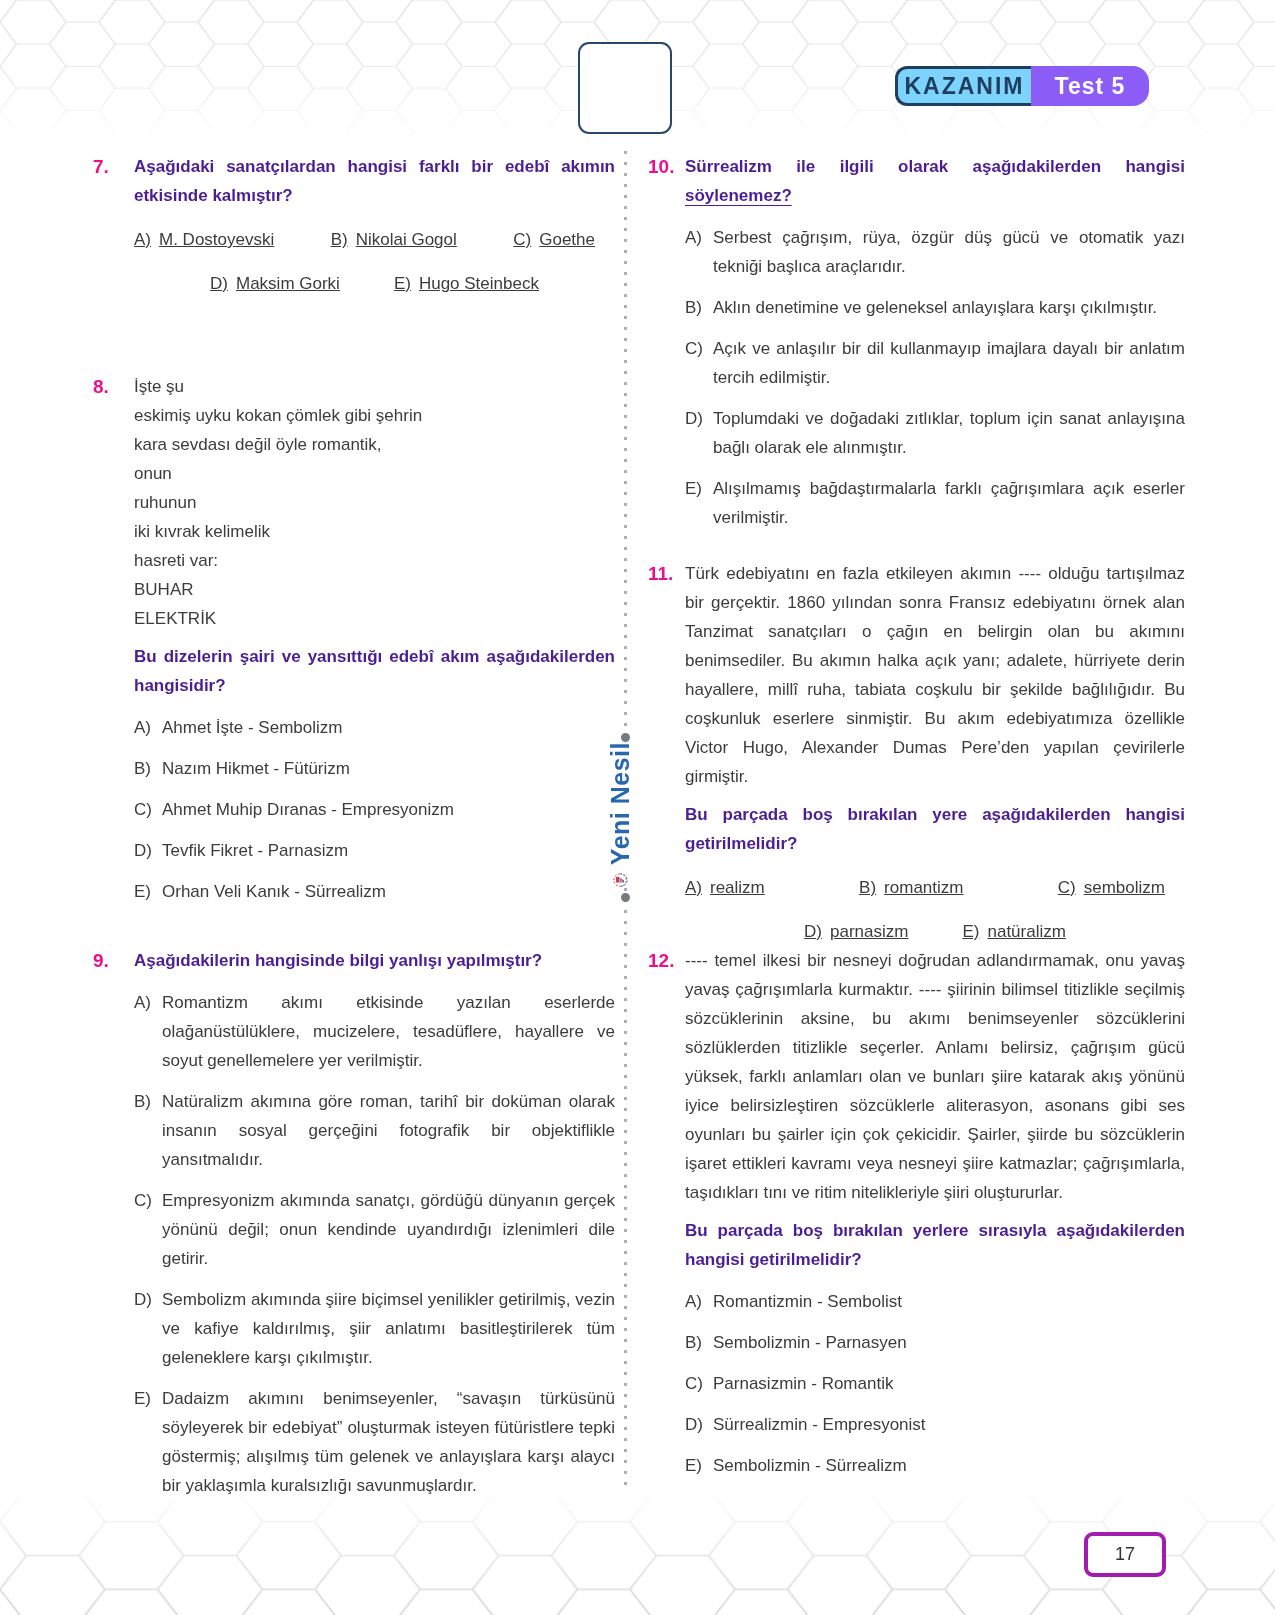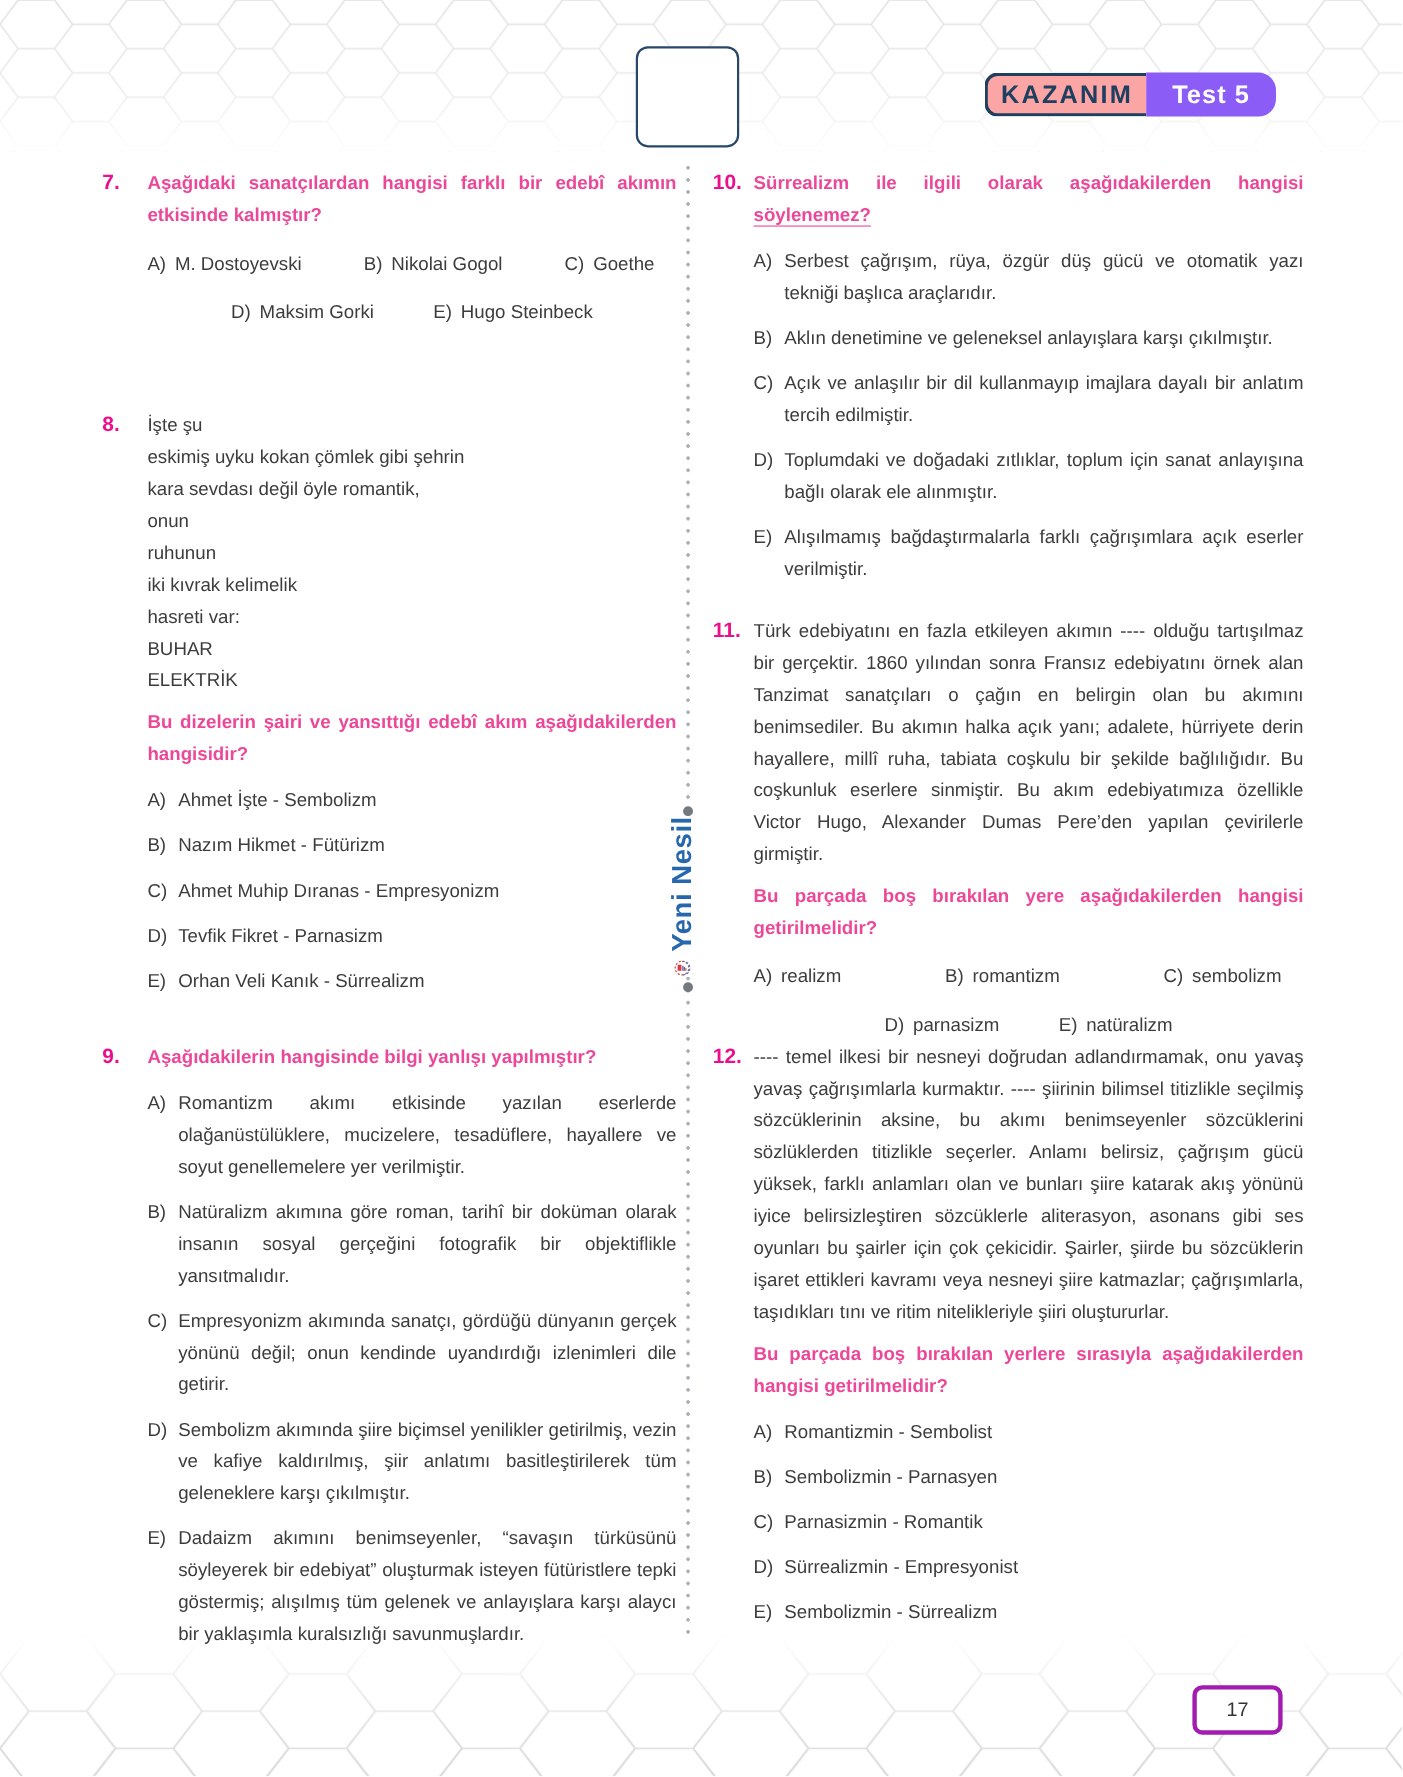--- a/index.html
+++ b/index.html
@@ -8,21 +8,21 @@
     font-family:"Liberation Sans","DejaVu Sans",sans-serif;color:#3c3c3c;
   }
   .hexband{position:absolute;left:0;}
   
   .qr-box{
     position:absolute;left:578px;top:42px;width:90px;height:88px;
     background:#fff;border:2.5px solid #29476b;border-radius:11px;
   }
   .header-badge{position:absolute;left:895px;top:66px;height:40px;display:flex;}
   .badge-left{
-    box-sizing:border-box;width:147px;height:40px;background:#fca5a5;
+    box-sizing:border-box;width:136px;height:40px;background:#7dd3fc;
     border:3px solid #1e3f60;border-right:none;border-radius:12px 0 0 12px;
     display:flex;align-items:center;justify-content:center;
     color:#1e3f60;font-size:23px;font-weight:bold;letter-spacing:2px;
   }
   .badge-right{
     width:118px;height:40px;background:#8b5cf6;border-radius:0 16px 16px 0;
     display:flex;align-items:center;justify-content:center;
     color:#ffffff;font-size:23px;font-weight:bold;letter-spacing:1px;
   }
   
@@ -49,32 +49,32 @@
     font-size:18px;color:#333;
   }
   
   .col{position:absolute;top:152px;font-size:17px;line-height:29px;}
   .col-left{left:93px;width:522px;}
   .col-right{left:648px;width:537px;}
   .stem-row{display:flex;}
   .qnum{flex:0 0 41px;color:#ec0f8d;font-weight:bold;font-size:19px;line-height:29px;}
   .col-right .qnum{flex:0 0 37px;}
   .stem{margin:0;flex:1;text-align:justify;}
-  .bold{font-weight:bold;color:#ec4899;}
+  .bold{font-weight:bold;color:#4c1d95;}
   .underlined{text-decoration:underline;text-underline-offset:4px;}
   .body-indent{padding-left:41px;}
   .col-right .body-indent{padding-left:37px;}
   .passage{margin:0;text-align:justify;}
   .poem p{margin:0;}
   .stem2{margin:9px 0 0 0;text-align:justify;}
   .options{margin-top:13px;}
   .opt{display:flex;margin-top:12px;}
   .opt .letter{flex:0 0 28px;}
   .opt .otext{margin:0;flex:1;text-align:justify;}
-  .opt-row{display:flex;margin-top:15px;}
+  .opt-row{display:flex;margin-top:15px;text-decoration:underline;}
   .opt-row.row1{justify-content:space-between;padding-right:20px;}
   .opt-row.row2{justify-content:center;gap:54px;}
   .opt-inline .letter{margin-right:8px;}
   .q{margin-bottom:0;}
   #q7{margin-bottom:74px;}
   #q8{margin-bottom:40px;}
   #q10{margin-bottom:27px;}
   #q11{}
 </style>
 </head>

